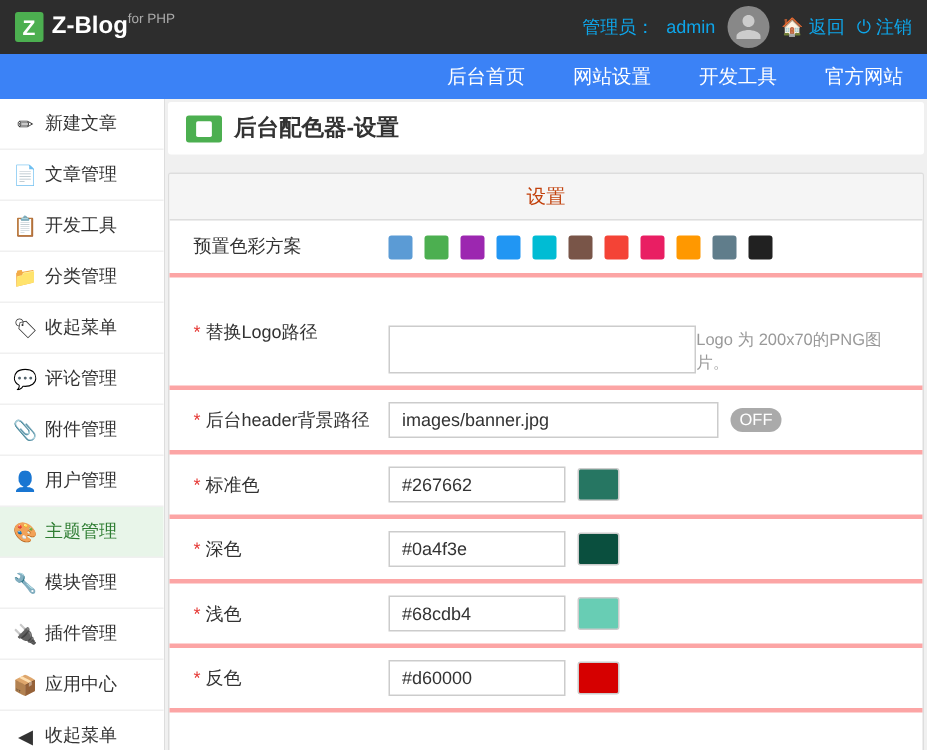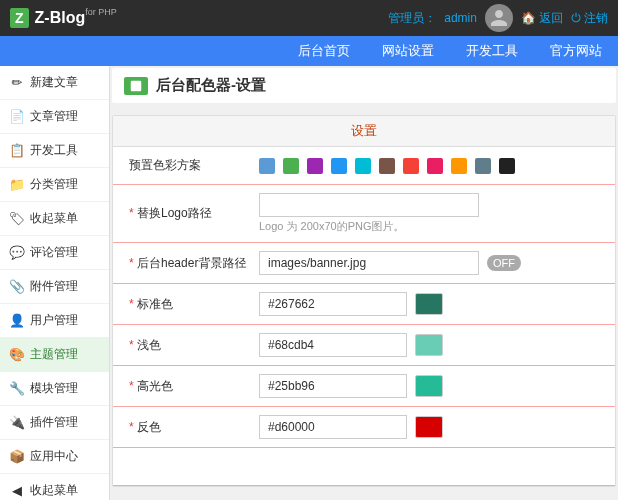--- a/index.html
+++ b/index.html
@@ -32,32 +32,32 @@
 
     
     .page-title-bar { display: flex; align-items: center; gap: 8px; margin-bottom: 12px; background: #fff; padding: 8px 12px; border-radius: 2px; }
     .page-title-icon { width: 24px; height: 18px; background: #4caf50; border-radius: 2px; display: flex; align-items: center; justify-content: center; }
     .page-title-icon svg { fill: white; width: 14px; height: 14px; }
     .page-title-text { font-size: 15px; color: #333; font-weight: bold; }
 
     
     .settings-box { background: #fff; border: 1px solid #ddd; border-radius: 2px; }
     .settings-header { background: #f5f5f5; text-align: center; padding: 6px; font-size: 13px; color: #c2410c; border-bottom: 1px solid #ddd; font-weight: normal; }
-    .settings-row { display: flex; align-items: center; padding: 8px 16px; border-bottom: 1px solid #fca5a5; min-height: 38px; }
+    .settings-row { display: flex; align-items: center; padding: 8px 16px; border-bottom: 3px solid #fca5a5; min-height: 38px; }
     .settings-label { width: 130px; color: #333; font-size: 12px; flex-shrink: 0; }
     .settings-label.required::before { content: "* "; color: #e53935; }
     .settings-value { flex: 1; display: flex; align-items: center; gap: 8px; }
 
     
     .color-swatch { width: 16px; height: 16px; border-radius: 2px; cursor: pointer; display: inline-block; }
 
     
     .text-input { border: 1px solid #ccc; padding: 4px 8px; font-size: 12px; color: #333; outline: none; background: white; }
     .text-input-wide { width: 220px; }
-    .text-input-medium { width: 148px; }
+    .text-input-medium { width: 118px; }
 
     
     .toggle { display: inline-flex; align-items: center; border-radius: 10px; overflow: hidden; font-size: 11px; font-weight: normal; cursor: pointer; }
     .toggle-off { background: #aaa; color: white; padding: 2px 6px; border-radius: 10px; }
 
     
     .color-preview { width: 28px; height: 22px; border: 1px solid #ccc; border-radius: 2px; cursor: pointer; }
 
     
     .hint-text { font-size: 11px; color: #999; margin-top: 2px; }
@@ -180,21 +180,21 @@
           <span class="color-swatch" style="background:#e91e63;"></span>
           <span class="color-swatch" style="background:#ff9800;"></span>
           <span class="color-swatch" style="background:#607d8b;"></span>
           <span class="color-swatch" style="background:#212121;"></span>
         </div>
       </div>
 
       <div class="settings-row">
         <div class="settings-label required">替换Logo路径</div>
         <div class="settings-value">
-          <div style="display:flex;flex-direction:column;">
+          <div style="display:flex;flex-direction:row;margin-top:24px;">
             <input class="text-input text-input-wide" type="text" value="" style="">
             <span class="hint-text">Logo 为 200x70的PNG图片。</span>
           </div>
         </div>
       </div>
 
       <div class="settings-row">
         <div class="settings-label required">后台header背景路径</div>
         <div class="settings-value">
           <input class="text-input text-input-wide" type="text" value="images/banner.jpg" style="">
@@ -203,36 +203,36 @@
       </div>
 
       <div class="settings-row">
         <div class="settings-label required">标准色</div>
         <div class="settings-value">
           <input class="text-input text-input-medium" type="text" value="#267662" style="">
           <div class="color-preview" style="background:#267662;"></div>
         </div>
       </div>
 
+      <div class="settings-row">
+        <div class="settings-label required">深色</div>
+        <div class="settings-value">
+          <input class="text-input text-input-medium" type="text" value="#0a4f3e" style="">
+          <div class="color-preview" style="background:#0a4f3e;"></div>
+        </div>
+      </div>
 
       <div class="settings-row">
         <div class="settings-label required">浅色</div>
         <div class="settings-value">
           <input class="text-input text-input-medium" type="text" value="#68cdb4" style="">
           <div class="color-preview" style="background:#68cdb4;"></div>
         </div>
       </div>
 
-      <div class="settings-row">
-        <div class="settings-label required">高光色</div>
-        <div class="settings-value">
-          <input class="text-input text-input-medium" type="text" value="#25bb96" style="">
-          <div class="color-preview" style="background:#25bb96;"></div>
-        </div>
-      </div>
 
       <div class="settings-row">
         <div class="settings-label required">反色</div>
         <div class="settings-value">
           <input class="text-input text-input-medium" type="text" value="#d60000" style="">
           <div class="color-preview" style="background:#d60000;"></div>
         </div>
       </div>
 
       <div class="settings-row">

